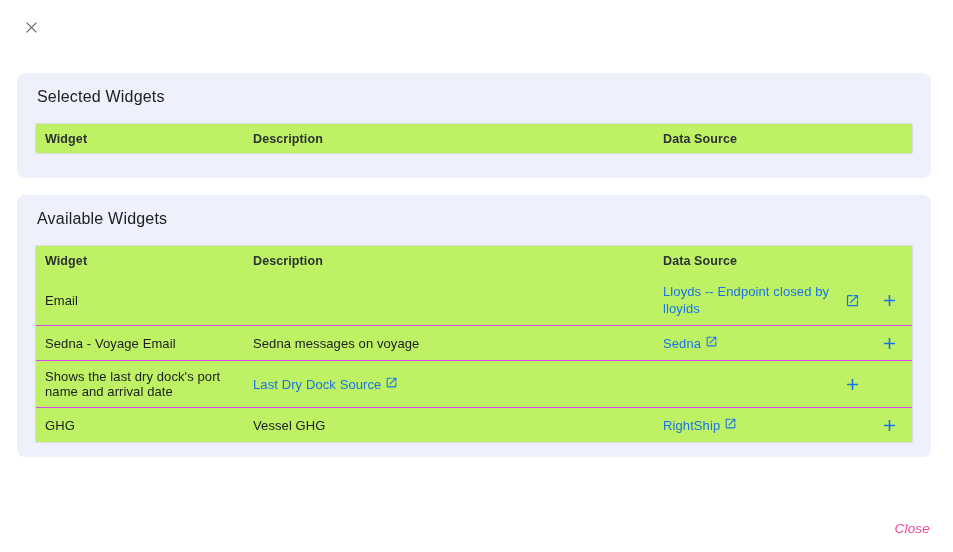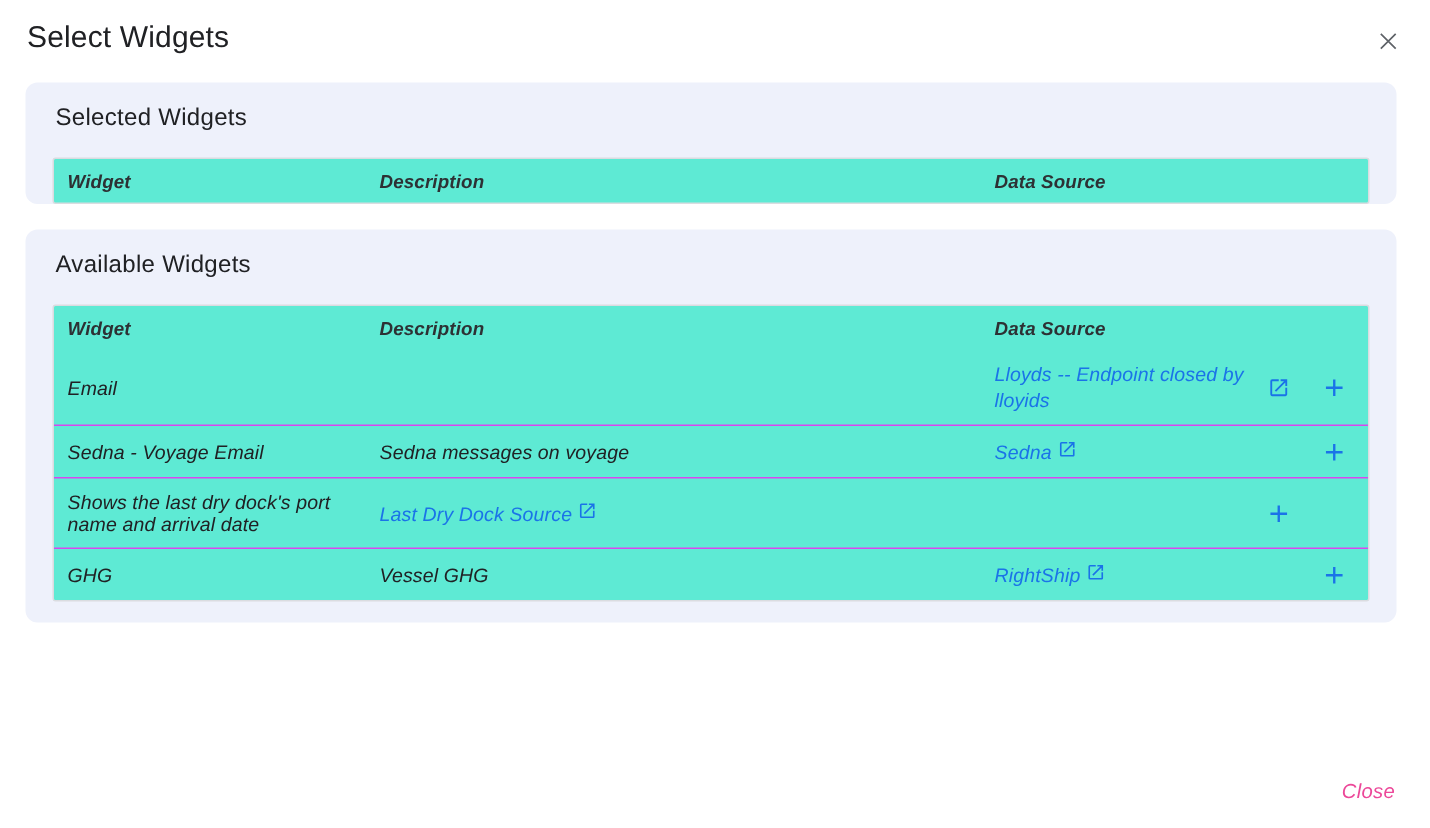--- a/index.html
+++ b/index.html
@@ -24,32 +24,31 @@
   }
   .close-btn svg { width: 17px; height: 17px; stroke: #5f6368; stroke-width: 1.6; }
 
   .panel {
     margin: 0 22px 0 17px;
     width: 914px;
     background: #eef1fb;
     border-radius: 8px;
     padding: 14px 18px 14px 18px;
   }
-  .panel-selected { margin-top: 15px; height: 81px; }
+  .panel-selected { margin-top: 33px; height: 105px; }
   .panel-available { margin-top: 17px; }
 
   .panel-heading { font-size: 16px; line-height: 20px; font-weight: 400; color: #202124; padding-left: 2px; letter-spacing: .2px; }
 
   .table-card {
     margin-top: 16px;
-    background: #5eead4;
+    background: #bef264;
     border: 1px solid #dadce0;
     border-radius: 2px;
     overflow: hidden;
-    font-style: italic;
   }
 
   .trow {
     display: grid;
     grid-template-columns: 208px 410px 1fr 28px 46px;
     align-items: center;
     padding-left: 9px;
     min-height: 35px;
   }
   .trow.header-row { min-height: 29px; }
@@ -80,21 +79,20 @@
     background: none; border: none; cursor: pointer;
     color: #ec4899; font-size: 13.5px; font-family: inherit; letter-spacing: .2px; font-style: italic;
   }
 </style>
 </head>
 <body>
 
 <div class="modal">
 
   <div class="modal-header">
-    <div class="modal-title">Select Widgets</div>
     <button class="close-btn">
       <span style="display:flex;">
         <svg viewBox="0 0 24 24" fill="none">
             <path d="M5 5 L19 19 M19 5 L5 19"></path>
           </svg>
       </span>
     </button>
   </div>
 
   <div class="panel panel-selected">

